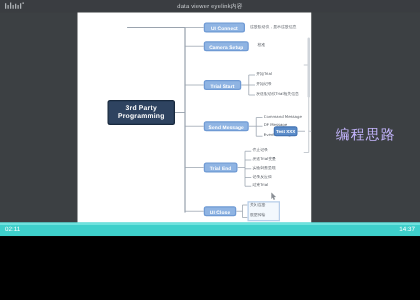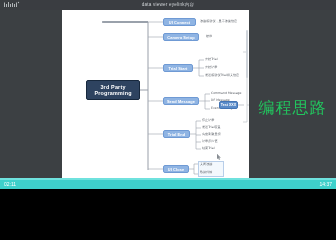--- a/index.html
+++ b/index.html
@@ -11,21 +11,21 @@
   
   .titlebar{position:absolute;left:0;top:0;width:336px;height:10px;background:#3a3d41;}
   .title-text{position:absolute;left:0;top:0;width:336px;height:10px;
       line-height:10px;text-align:center;color:#cfd3d6;font-size:4.6px;letter-spacing:.2px;}
   .logo{position:absolute;left:3px;top:1px;width:34px;height:8px;opacity:.75;}
 
   
   .frame{position:absolute;left:62px;top:10px;width:187px;height:170px;background:#ffffff;}
   .right-pane{position:absolute;left:249px;top:10px;width:87px;height:170px;background:#3c4043;}
   .cn-caption{position:absolute;left:249px;top:96px;width:87px;height:24px;
-      line-height:24px;color:#22c55e;font-size:16px;letter-spacing:1px;text-align:center;
+      line-height:24px;color:#c4b5fd;font-size:11px;letter-spacing:1px;text-align:center;
       font-family:"DejaVu Sans",sans-serif;}
 
   
   .playerbar{position:absolute;left:0;bottom:0;width:336px;height:11px;background:#3ed0cb;}
   .pb-progress{position:absolute;left:0;top:0;height:2px;width:100%;background:#6fe2de;}
   .pb-left{position:absolute;left:4px;top:2px;color:#ffffff;font-size:5px;line-height:8px;}
   .pb-right{position:absolute;right:4px;top:2px;color:#ffffff;font-size:5px;line-height:8px;}
 
   
   .canvas{position:absolute;left:0;top:0;width:187px;height:170px;}

